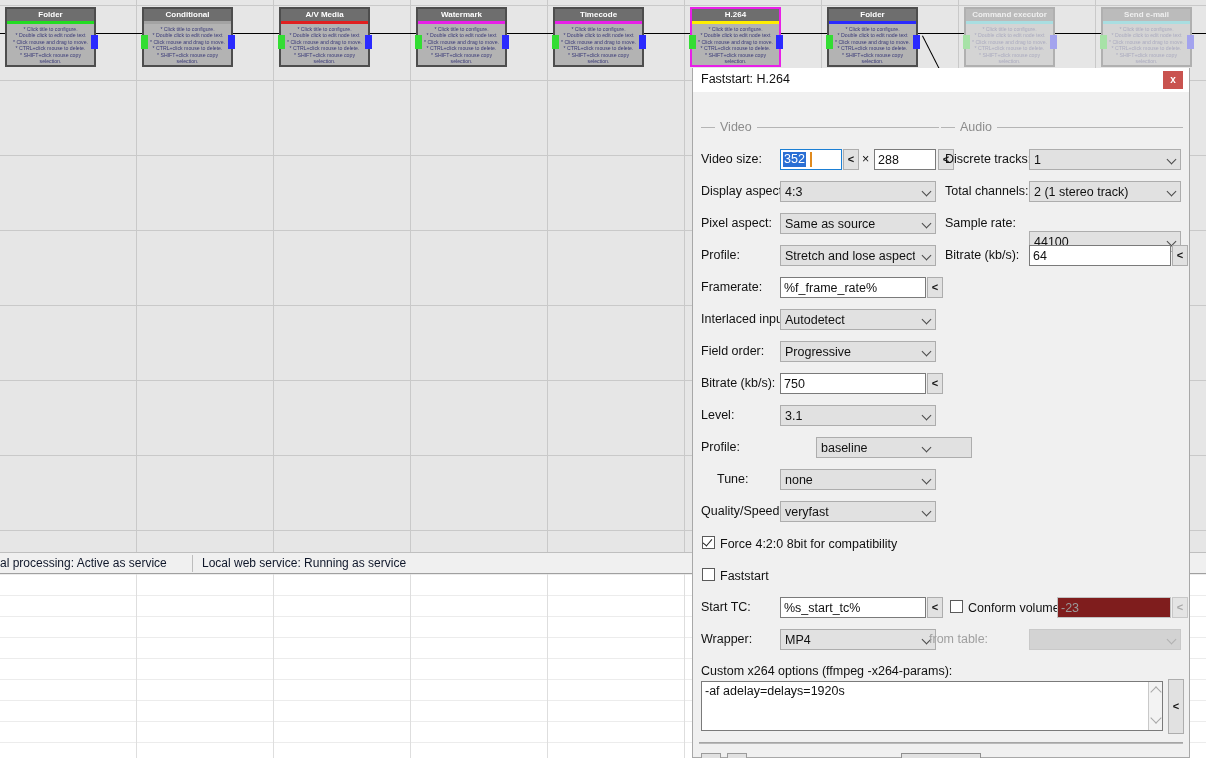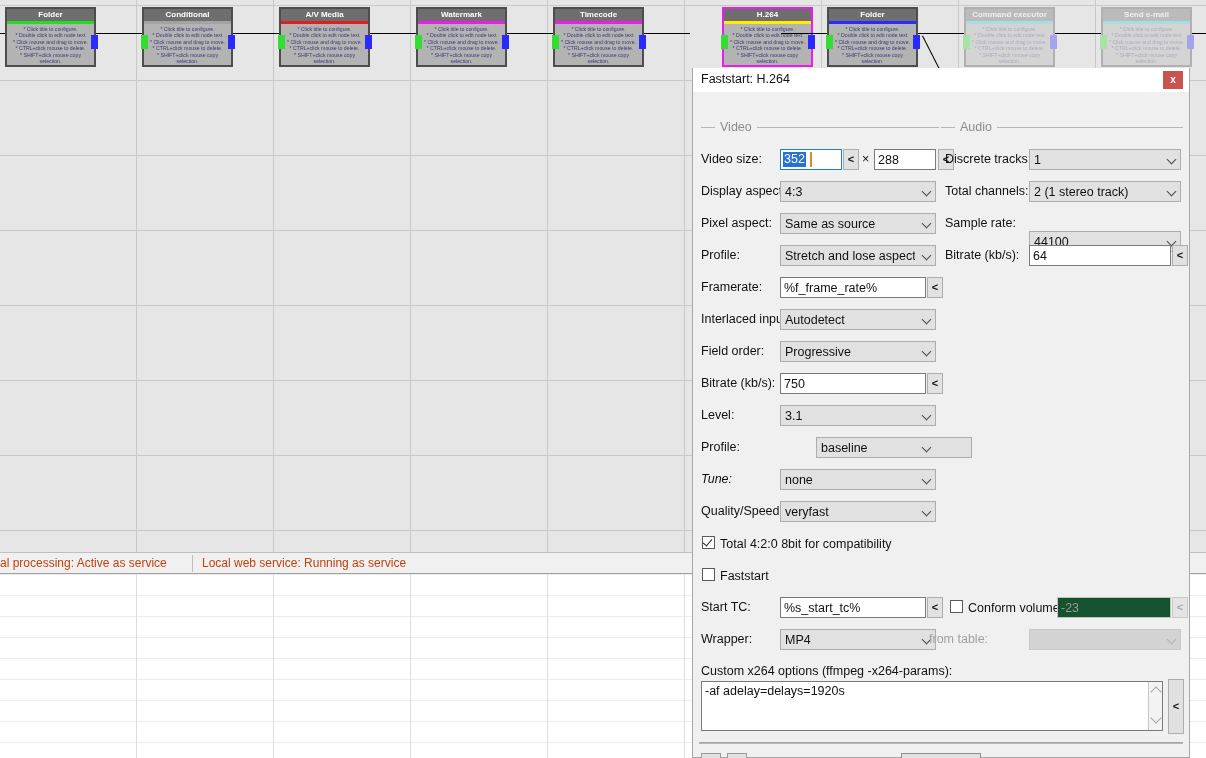--- a/index.html
+++ b/index.html
@@ -71,21 +71,21 @@
   }
 
   
   #statusbar {
     position: absolute; left: 0; top: 552px;
     width: 1206px; height: 22px;
     background: #f0f0f0;
     border-top: 1px solid #bfbfbf;
     border-bottom: 1px solid #a0a0a0;
     font-size: 12px;
-    color: #c2410c;
+    color: #0f172a;
   }
   .status-cell {
     position: absolute; top: 0; height: 21px; line-height: 21px;
     padding: 0 6px;
   }
   .status-sep {
     position: absolute; top: 2px; height: 17px; width: 1px;
     background: #bdbdbd;
   }
 
@@ -194,21 +194,21 @@
     padding: 0 3px;
     border-radius: 0;
   }
   input.ctl.focused {
     border: 1px solid #1b7fd4;
     outline: none;
   }
   input.ctl.disabled-look {
     color: #9a9a9a;
     border-color: #c2c2c2;
-    background: #14532d;
+    background: #7f1d1d;
   }
 
   .sel-hl {
     position: absolute;
     background: #2a6fd4;
     color: #ffffff;
     font-size: 12.5px;
     line-height: 15px;
     padding: 0 1px;
   }
@@ -383,21 +383,21 @@
             <div>* Click title to configure.</div>
             <div>* Double click to edit node text</div>
             <div>* Click mouse and drag to move.</div>
             <div>* CTRL+click mouse to delete.</div>
             <div>* SHIFT+click mouse copy</div>
             <div>selection.</div>
           </div>
           <div class="port in"></div>
           <div class="port out"></div>
         </div>
-        <div class="node selected" style="left: 690px; top: 7px; margin-left: 32px;">
+        <div class="node selected" style="left: 690px; top: 7px;">
           <div class="node-title">H.264</div>
           <div class="node-accent" style="background: rgb(255, 238, 0);"></div>
           <div class="node-body">
             <div>* Click title to configure.</div>
             <div>* Double click to edit node text</div>
             <div>* Click mouse and drag to move.</div>
             <div>* CTRL+click mouse to delete.</div>
             <div>* SHIFT+click mouse copy</div>
             <div>selection.</div>
           </div>
@@ -556,40 +556,40 @@
       </div>
 
       <div class="row-label" style="left:8px; top:345px;">Profile:</div>
       <div class="sel-wrap" style="left:87px; top:345px; width:156px; height:21px;">
         <select class="ctl" style="left:0; top:0; width:156px;margin-left:36px;">
           <option>baseline</option>
         </select>
         <span class="chev"></span>
       </div>
 
-      <div class="row-label" style="left:8px; top:377px;font-style:italic;">Tune:</div>
+      <div class="row-label" style="left:24px; top:377px;">Tune:</div>
       <div class="sel-wrap" style="left:87px; top:377px; width:156px; height:21px;">
         <select class="ctl" style="left:0; top:0; width:156px;">
           <option>none</option>
         </select>
         <span class="chev"></span>
       </div>
 
       <div class="row-label" style="left:8px; top:409px;">Quality/Speed:</div>
       <div class="sel-wrap" style="left:87px; top:409px; width:156px; height:21px;">
         <select class="ctl" style="left:0; top:0; width:156px;">
           <option>veryfast</option>
         </select>
         <span class="chev"></span>
       </div>
 
       <div class="cbx" style="left:9px; top:444px;">
         <span class="tick"></span>
       </div>
-      <div class="cbx-label" style="left:27px; top:445px;">Total 4:2:0 8bit for compatibility</div>
+      <div class="cbx-label" style="left:27px; top:445px;">Force 4:2:0 8bit for compatibility</div>
 
       <div class="cbx" style="left:9px; top:476px;"></div>
       <div class="cbx-label" style="left:27px; top:477px;">Faststart</div>
 
       <div class="row-label" style="left:8px; top:505px;">Start TC:</div>
       <input class="ctl" style="left: 87px; top: 505px; width: 146px;" value="%s_start_tc%">
       <div class="mini-btn" style="left:234px; top:505px;">&lt;</div>
 
       <div class="row-label" style="left:8px; top:537px;">Wrapper:</div>
       <div class="sel-wrap" style="left:87px; top:537px; width:156px; height:21px;">

